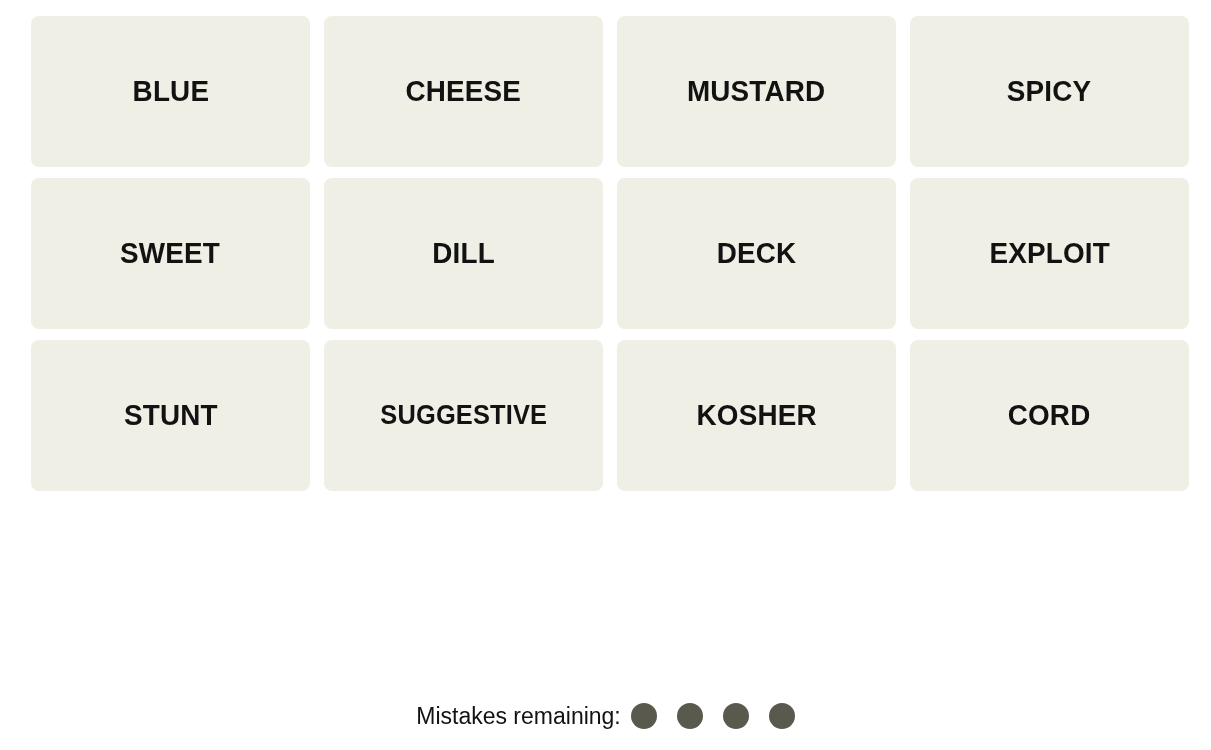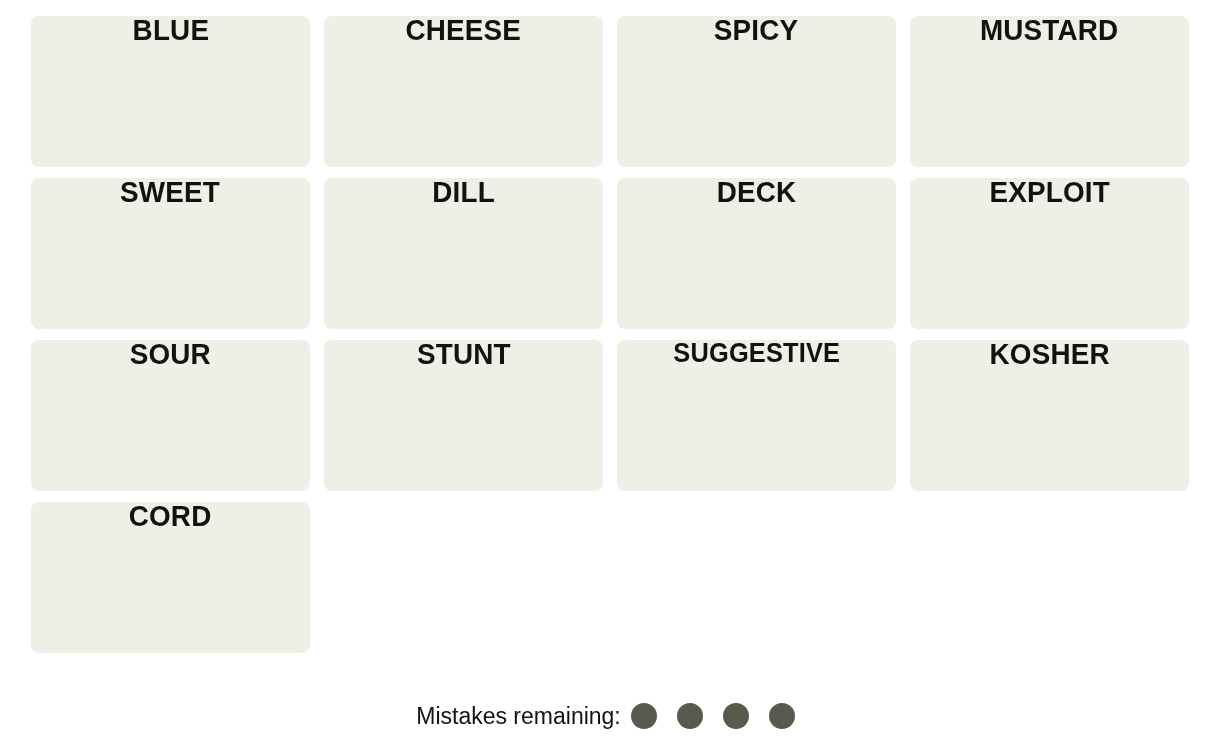--- a/index.html
+++ b/index.html
@@ -38,20 +38,21 @@
     row-gap: 11px;
   }
 
   .tile {
     background: #efefe6;
     border-radius: 8px;
     border: none;
     padding: 0;
     margin: 0;
     display: flex;
+    align-items: center;
     justify-content: center;
     cursor: pointer;
     -webkit-user-select: none;
     user-select: none;
     box-sizing: border-box;
   }
 
   .tile-label {
     font-family: "Liberation Sans", "DejaVu Sans", sans-serif;
     font-weight: 700;
@@ -110,39 +111,36 @@
 <div id="game-root">
 
   <div id="tile-grid">
       <button class="tile">
         <span class="tile-label">BLUE</span>
       </button>
       <button class="tile">
         <span class="tile-label">CHEESE</span>
       </button>
       <button class="tile">
-        <span class="tile-label">SPICY</span>
+        <span class="tile-label">MUSTARD</span>
       </button>
       <button class="tile">
-        <span class="tile-label">MUSTARD</span>
+        <span class="tile-label">SPICY</span>
       </button>
       <button class="tile">
         <span class="tile-label">SWEET</span>
       </button>
       <button class="tile">
         <span class="tile-label">DILL</span>
       </button>
       <button class="tile">
         <span class="tile-label">DECK</span>
       </button>
       <button class="tile">
         <span class="tile-label">EXPLOIT</span>
-      </button>
-      <button class="tile">
-        <span class="tile-label">SOUR</span>
       </button>
       <button class="tile">
         <span class="tile-label">STUNT</span>
       </button>
       <button class="tile">
         <span class="tile-label long">SUGGESTIVE</span>
       </button>
       <button class="tile">
         <span class="tile-label">KOSHER</span>
       </button>

